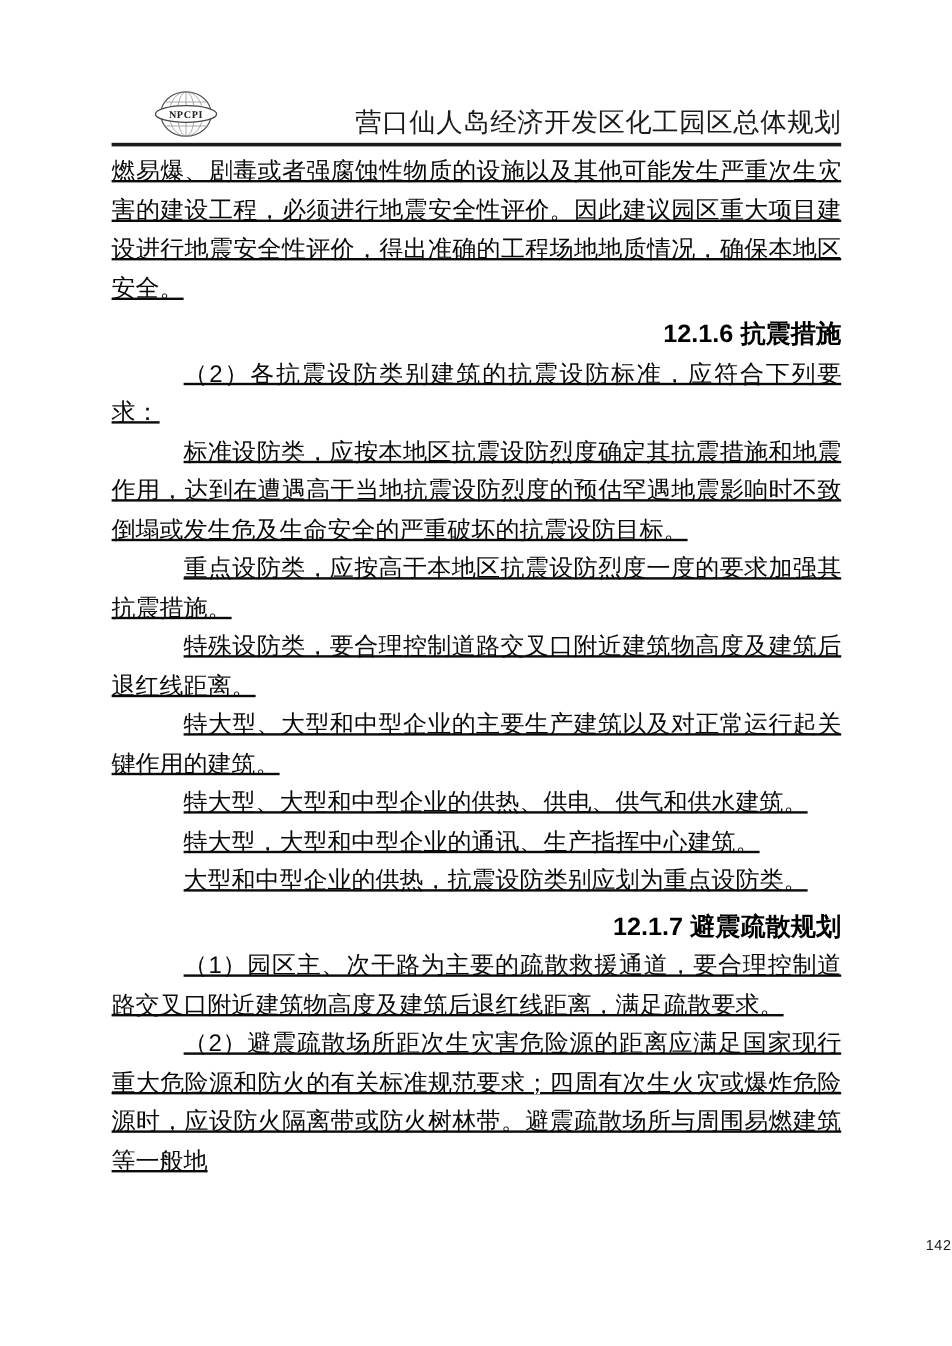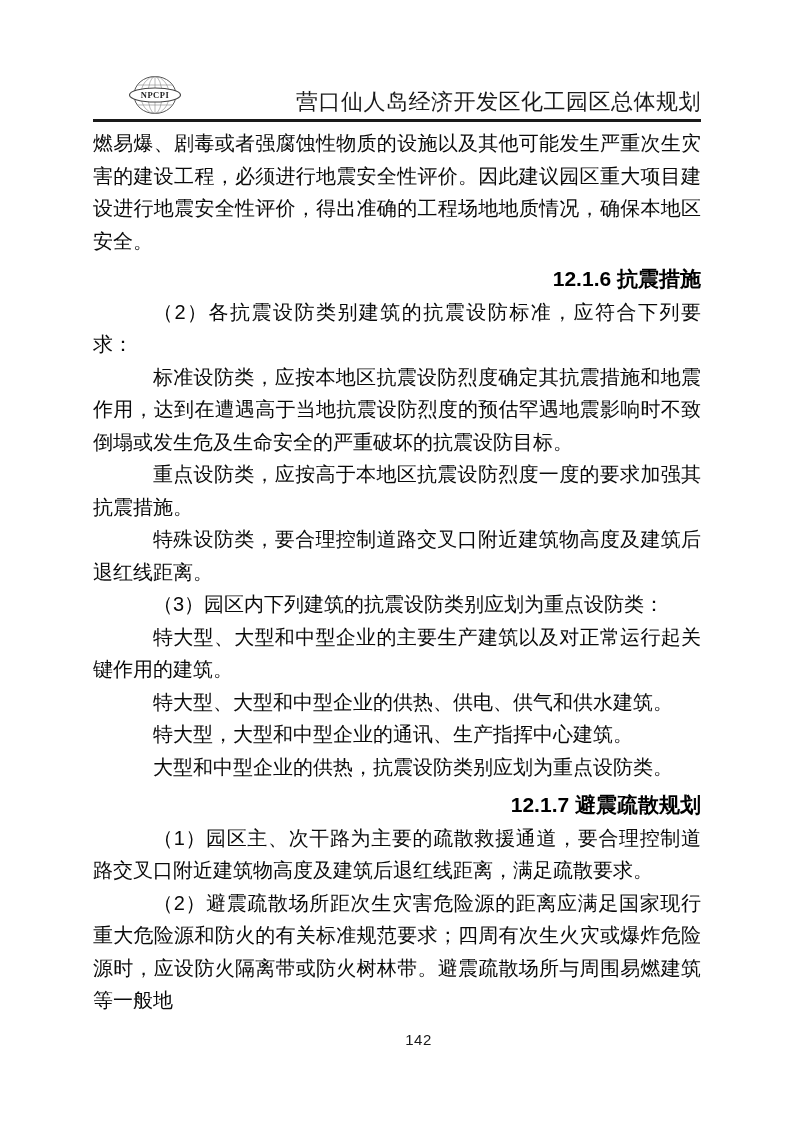--- a/index.html
+++ b/index.html
@@ -42,40 +42,41 @@
     margin-top: 5px;
     font-size: 20px;
     line-height: 32.5px;
     text-align: justify;
     color: #0a0a0a;
     font-weight: 500;
   }
   .doc-body p {
     margin: 0;
     text-indent: 60px;
+    text-decoration: underline;
   }
   .doc-body p.continued {
     text-indent: 0;
   }
   .doc-body h2 {
     margin: 6px 0 0 0;
     font-size: 21px;
     font-weight: bold;
     line-height: 32.5px;
     text-indent: 60px;
     text-align: right;
     color: #000000;
   }
   .page-footer {
     position: absolute;
     left: 0;
     right: 0;
     top: 1031px;
-    text-align: center;
-    font-size: 15px;
+    text-align: right;
+    font-size: 12px;
     color: #1a1a1a;
     letter-spacing: 0.5px;
     margin-left: 44px;
   }
 </style>
 </head>
 <body>
 
 <div class="page">
 
@@ -95,21 +96,20 @@
     <div class="header-title">营口仙人岛经济开发区化工园区总体规划</div>
   </header>
 
   <main class="doc-body">
     <p class="continued">燃易爆、剧毒或者强腐蚀性物质的设施以及其他可能发生严重次生灾害的建设工程，必须进行地震安全性评价。因此建议园区重大项目建设进行地震安全性评价，得出准确的工程场地地质情况，确保本地区安全。</p>
     <h2>12.1.6 抗震措施</h2>
     <p>（2）各抗震设防类别建筑的抗震设防标准，应符合下列要求：</p>
     <p>标准设防类，应按本地区抗震设防烈度确定其抗震措施和地震作用，达到在遭遇高于当地抗震设防烈度的预估罕遇地震影响时不致倒塌或发生危及生命安全的严重破坏的抗震设防目标。</p>
     <p>重点设防类，应按高于本地区抗震设防烈度一度的要求加强其抗震措施。</p>
     <p>特殊设防类，要合理控制道路交叉口附近建筑物高度及建筑后退红线距离。</p>
-    <p>（3）园区内下列建筑的抗震设防类别应划为重点设防类：</p>
     <p>特大型、大型和中型企业的主要生产建筑以及对正常运行起关键作用的建筑。</p>
     <p>特大型、大型和中型企业的供热、供电、供气和供水建筑。</p>
     <p>特大型，大型和中型企业的通讯、生产指挥中心建筑。</p>
     <p>大型和中型企业的供热，抗震设防类别应划为重点设防类。</p>
     <h2>12.1.7 避震疏散规划</h2>
     <p>（1）园区主、次干路为主要的疏散救援通道，要合理控制道路交叉口附近建筑物高度及建筑后退红线距离，满足疏散要求。</p>
     <p>（2）避震疏散场所距次生灾害危险源的距离应满足国家现行重大危险源和防火的有关标准规范要求；四周有次生火灾或爆炸危险源时，应设防火隔离带或防火树林带。避震疏散场所与周围易燃建筑等一般地</p>
   </main>
 
   <footer class="page-footer">

